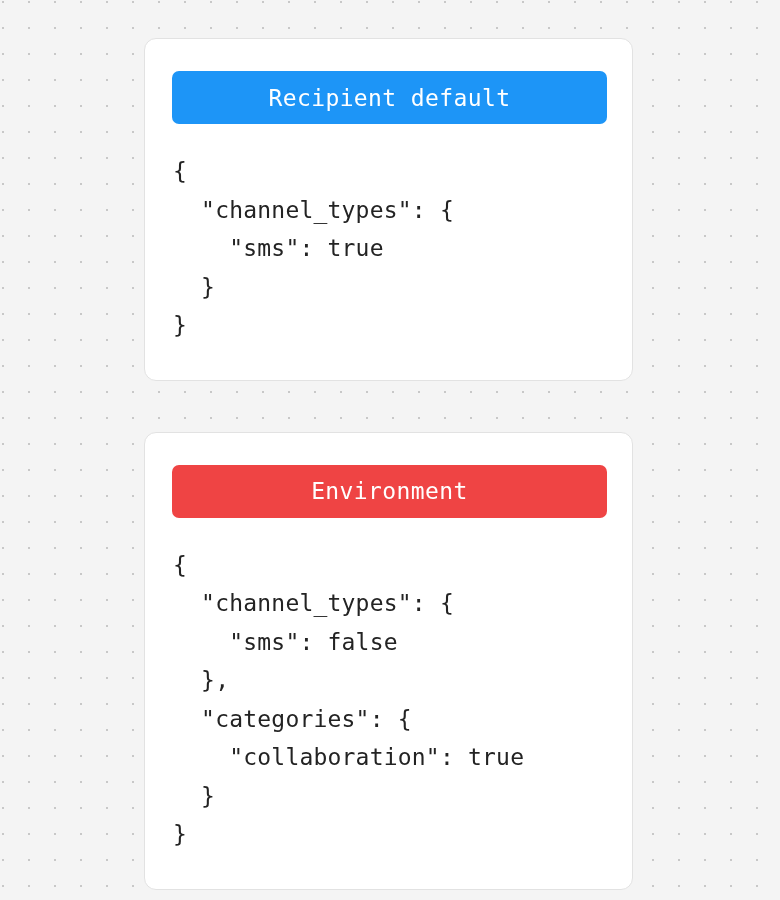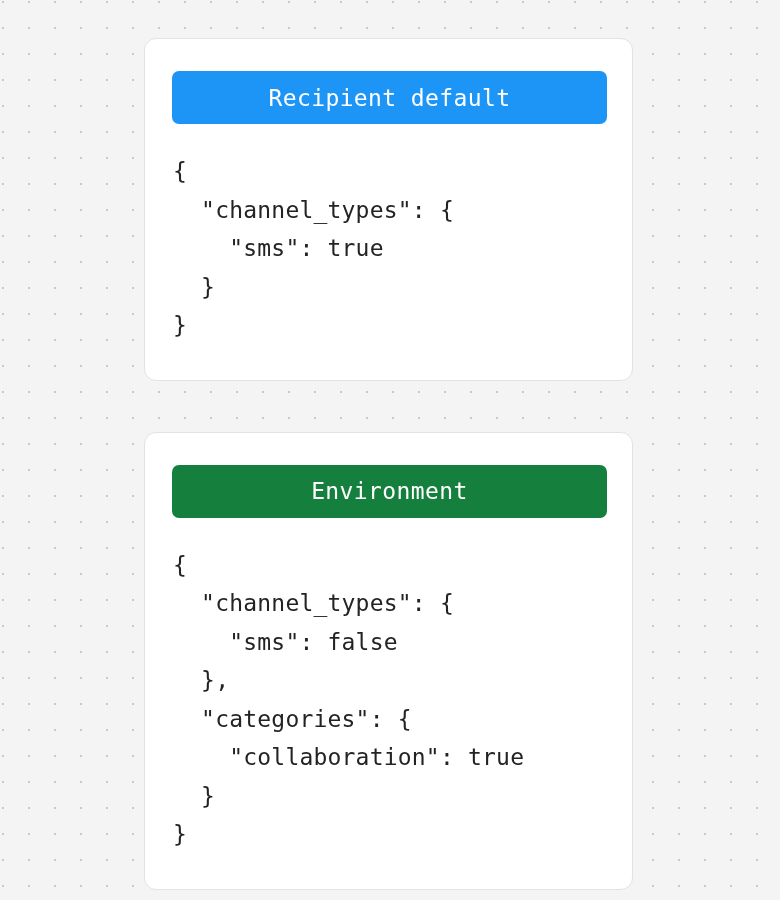--- a/index.html
+++ b/index.html
@@ -49,21 +49,21 @@
     align-items: center;
     justify-content: center;
     color: #ffffff;
     font-size: 23px;
     letter-spacing: 0.4px;
     font-family: "DejaVu Sans Mono", "Liberation Mono", monospace;
     margin-bottom: 28px;
   }
 
   .card-header.blue  { background: #1d95f7; }
-  .card-header.green { background: #15803d; }
+  .card-header.green { background: #ef4444; }
 
   .code-block {
     margin: 0;
     padding: 0;
     color: #232323;
     font-family: "DejaVu Sans Mono", "Liberation Mono", monospace;
     font-size: 23px;
     line-height: 38.5px;
     white-space: pre;
     letter-spacing: 0.2px;

